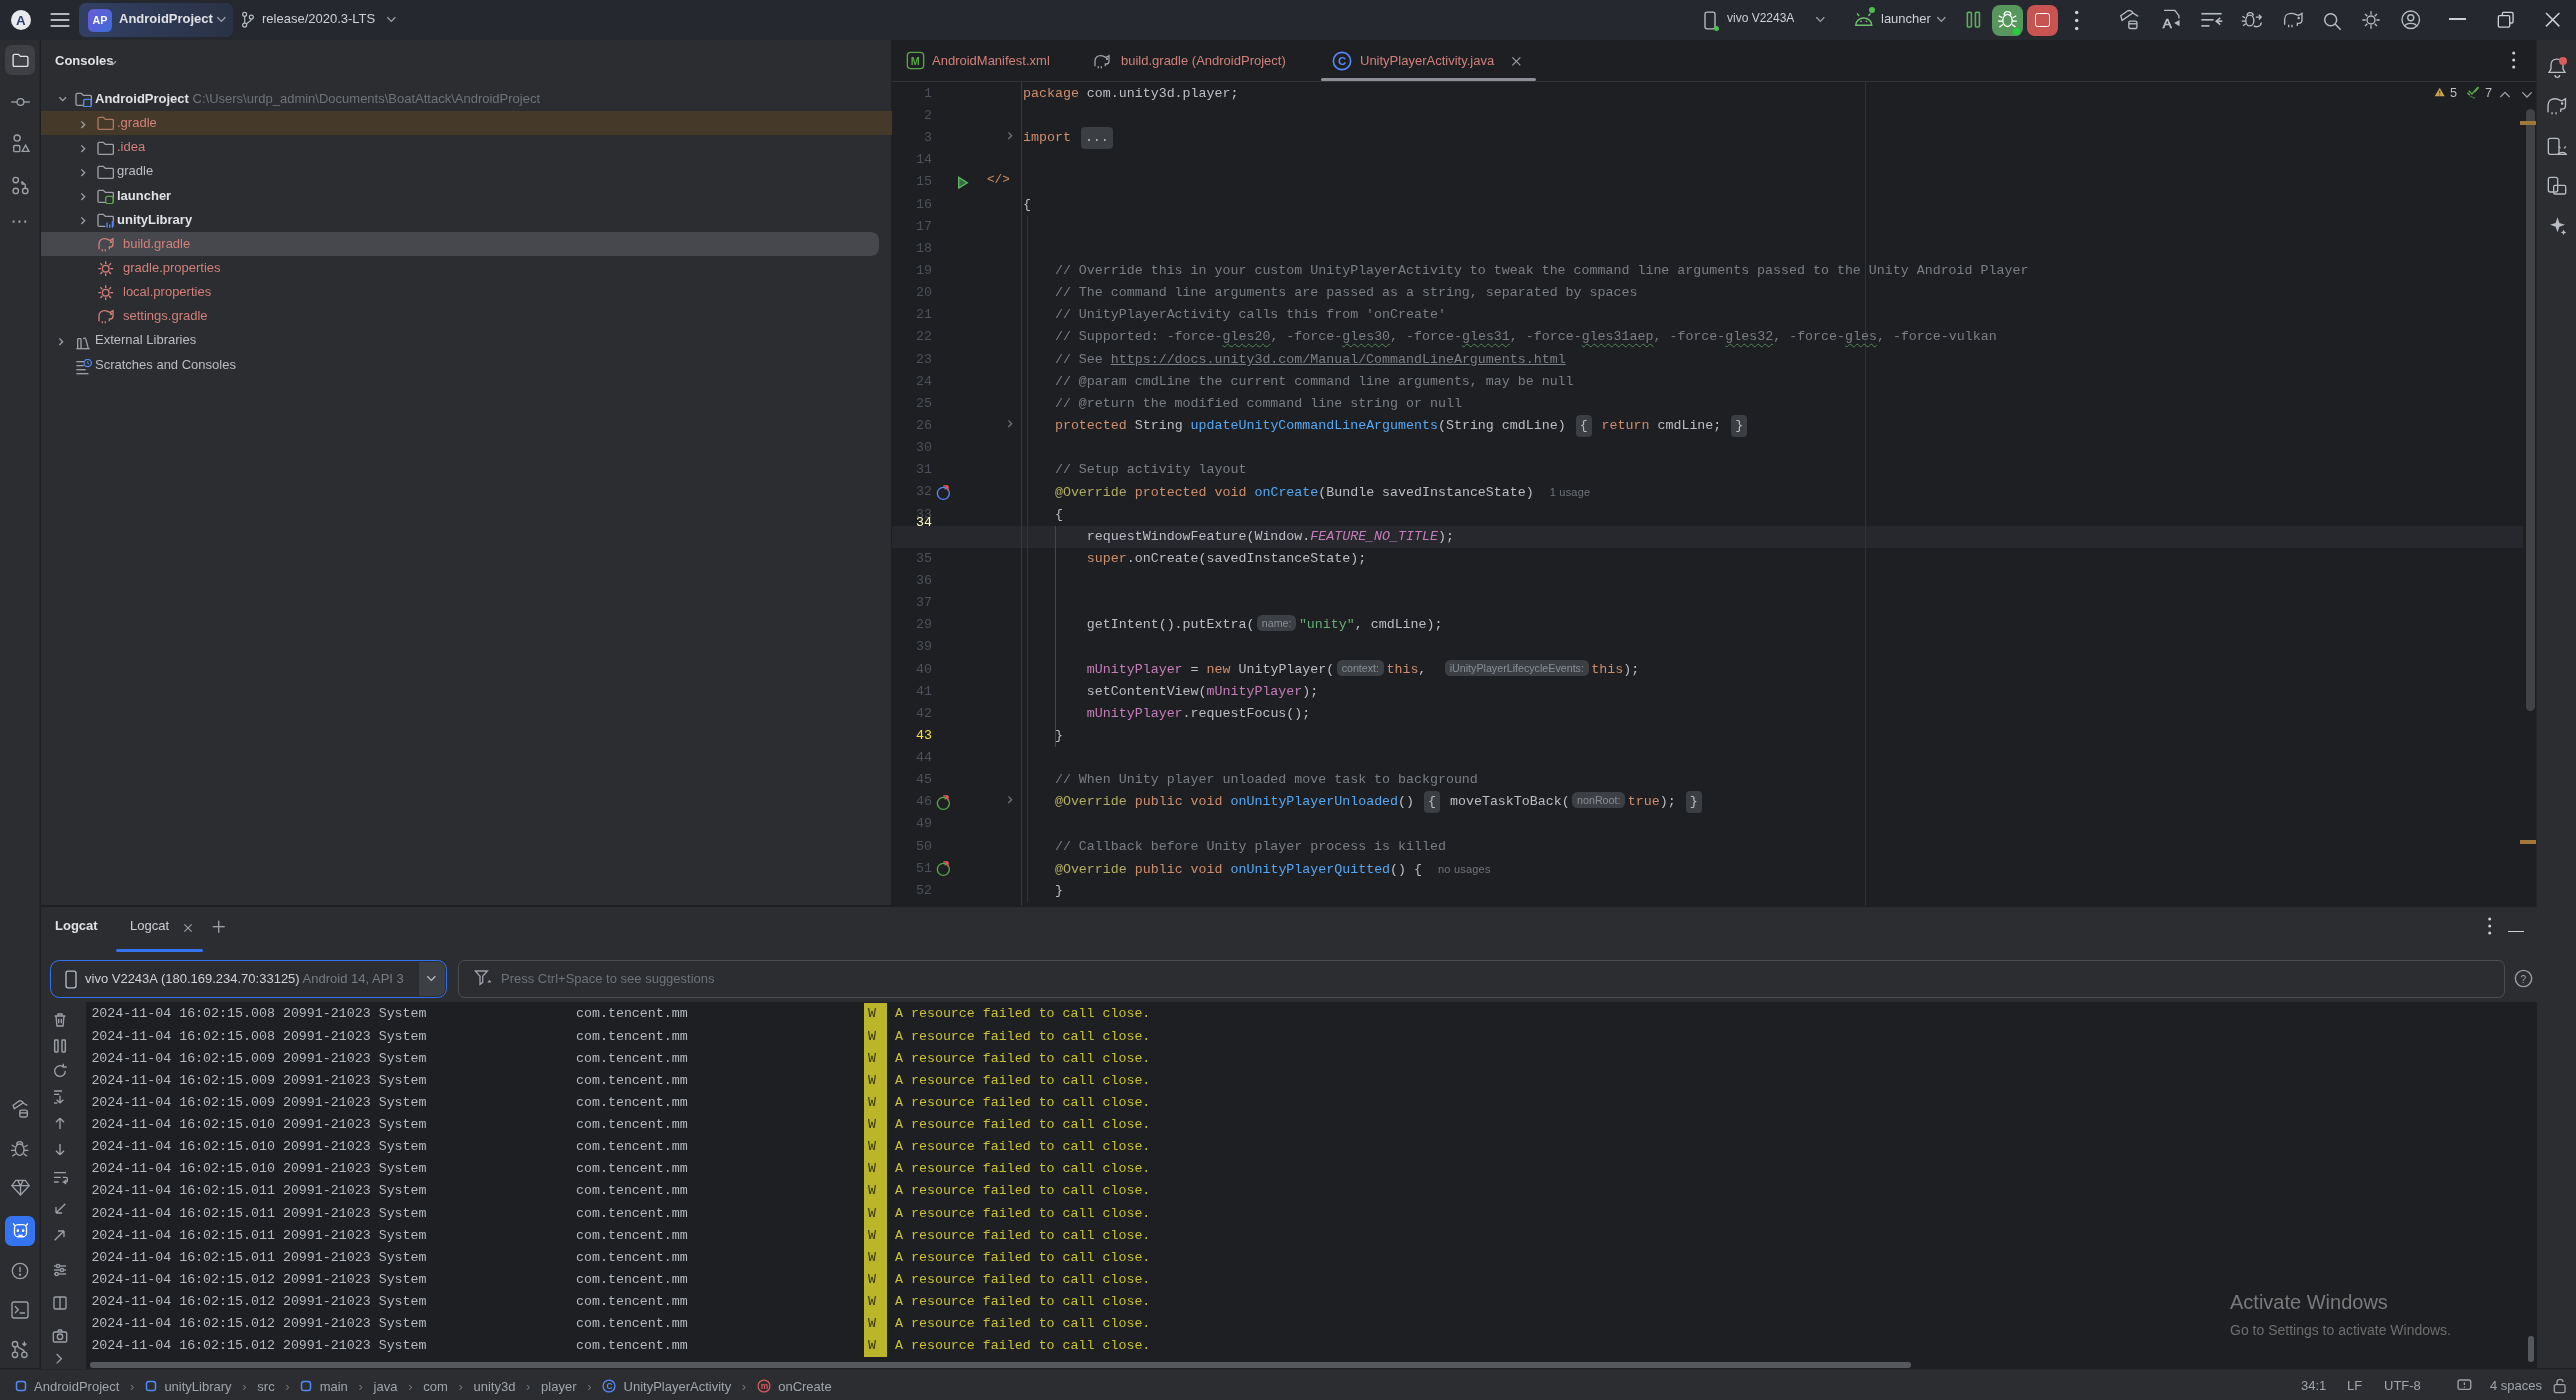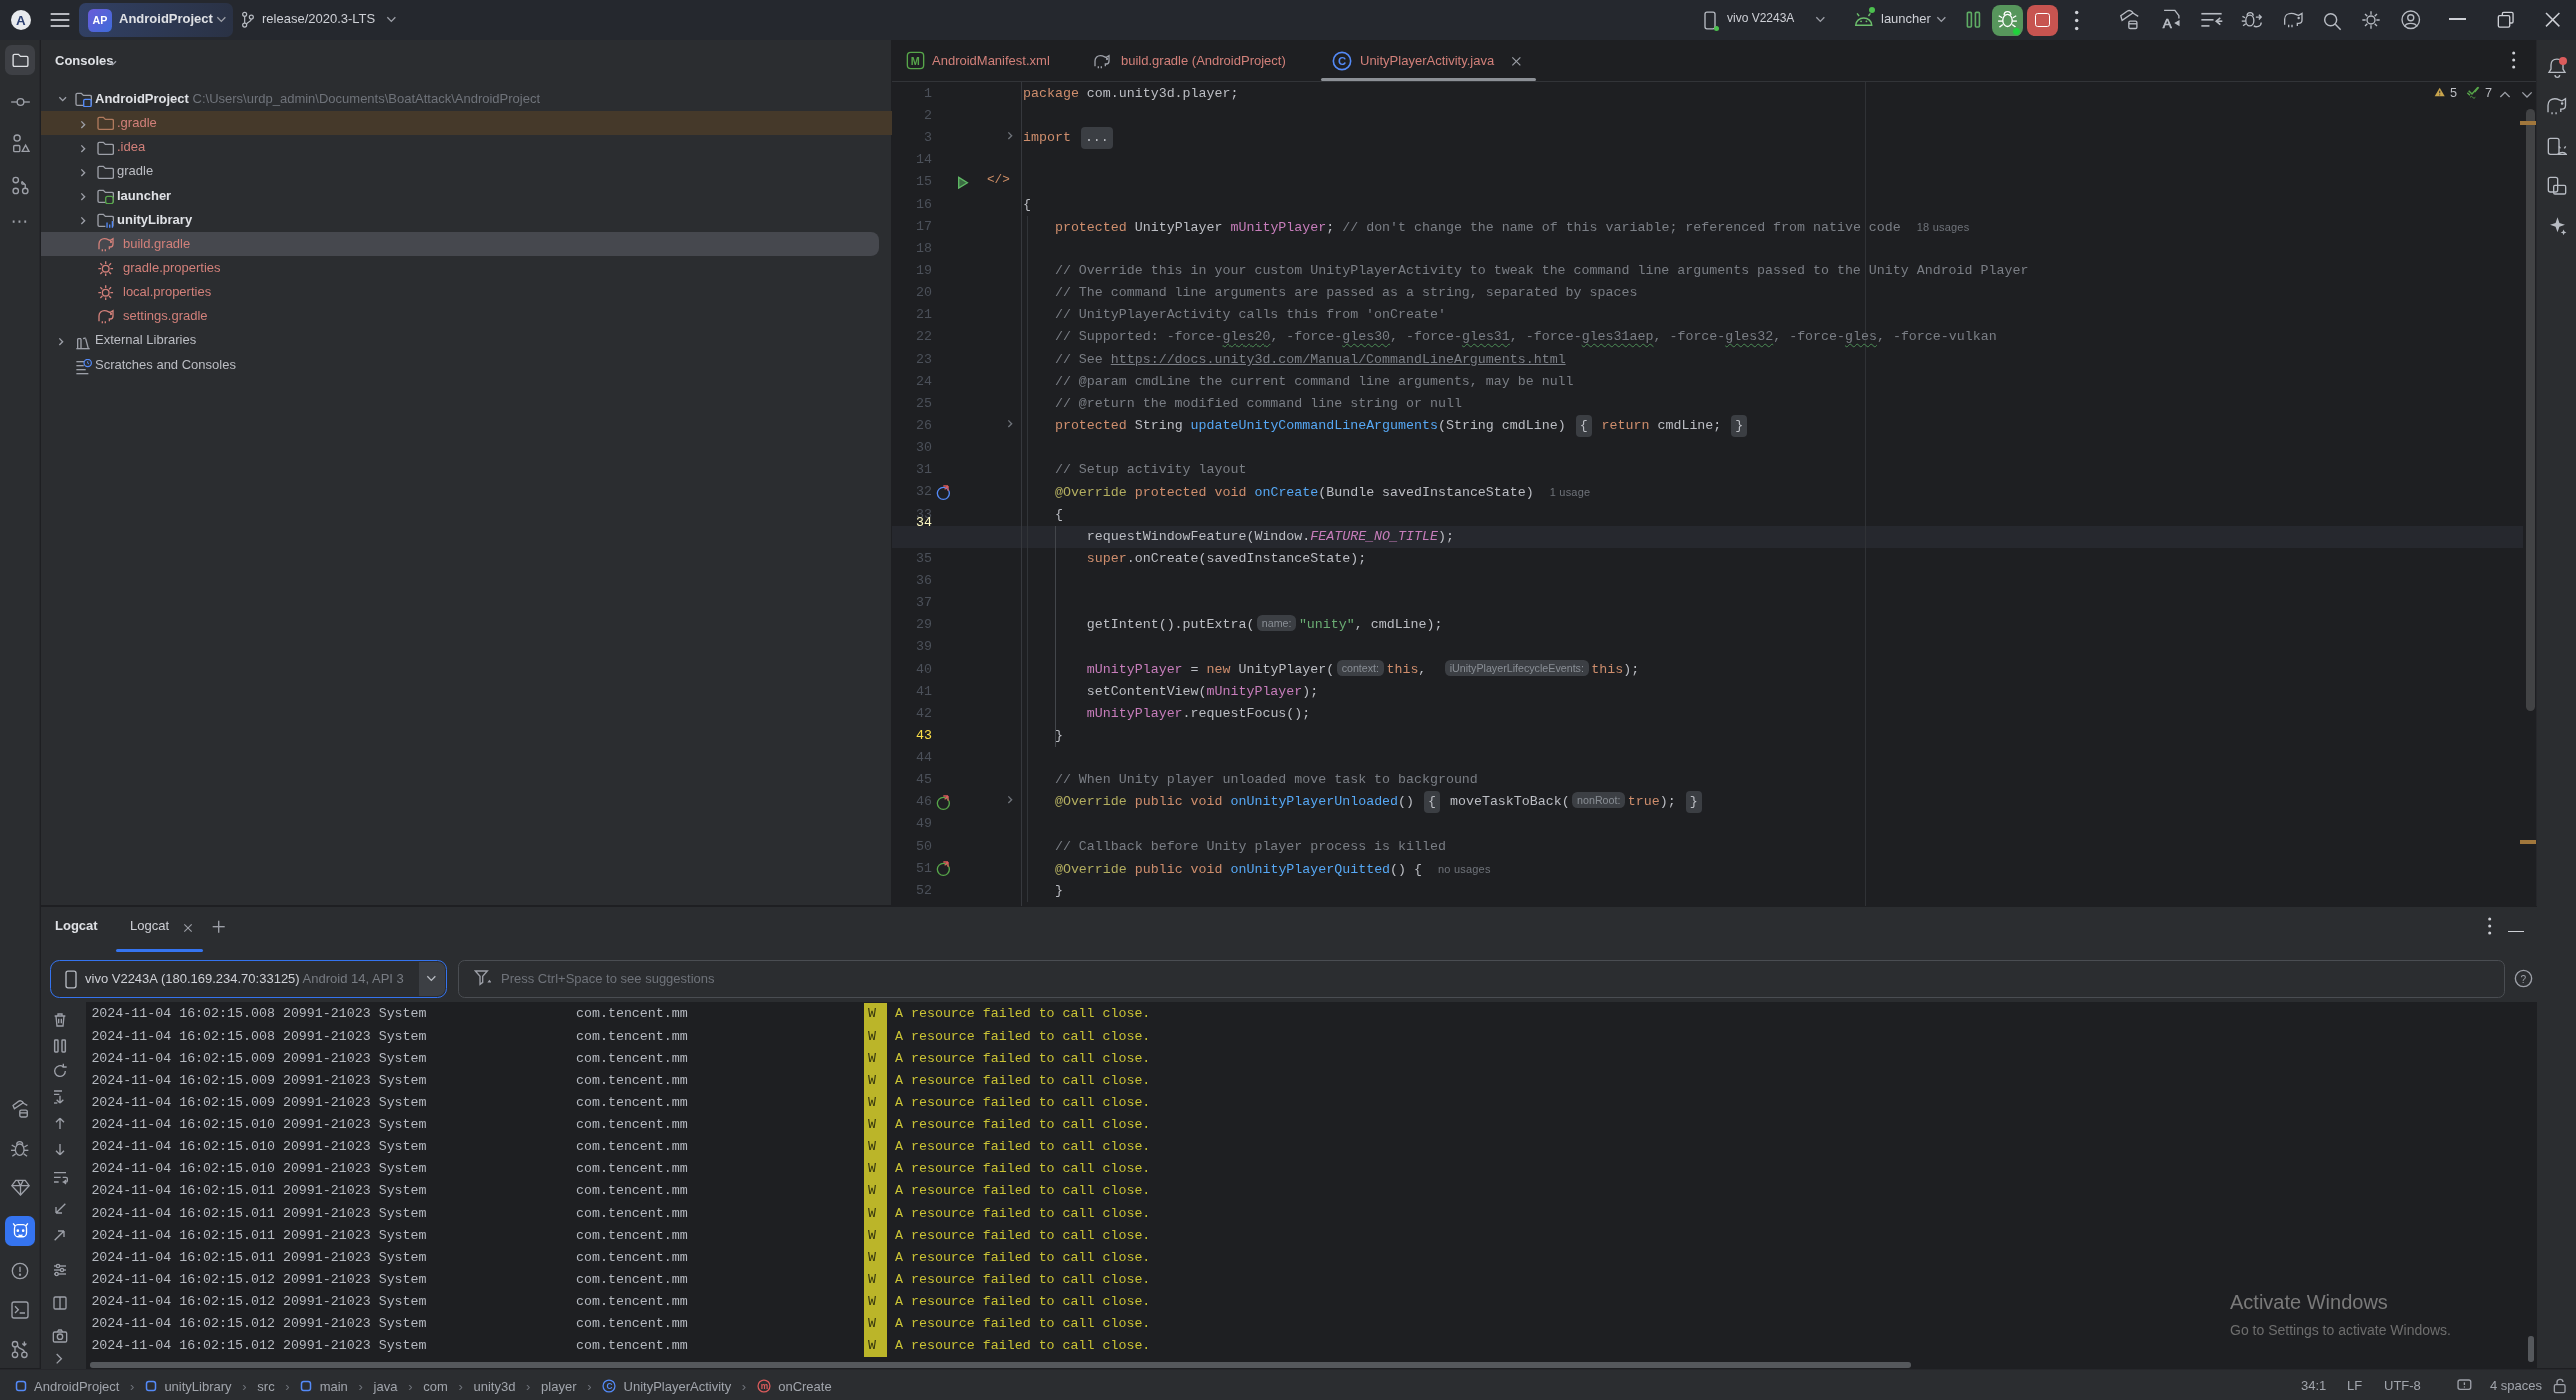--- a/index.html
+++ b/index.html
@@ -450,21 +450,20 @@
   <div class="ln" style="left:0;top:43px;color:#4B5059">1</div>
   <div class="cl" style="left:131px;top:43px"><span class="kw">package</span> com.unity3d.player;</div>
   <div class="ln" style="left:0;top:65px;color:#4B5059">2</div>
   <div class="ln" style="left:0;top:87px;color:#4B5059">3</div>
   <div class="cl" style="left:131px;top:87px"><span class="kw">import</span> <span class="fbox">...</span></div>
   <div class="ln" style="left:0;top:109px;color:#4B5059">14</div>
   <div class="ln" style="left:0;top:131px;color:#4B5059">15</div>
   <div class="ln" style="left:0;top:154px;color:#4B5059">16</div>
   <div class="cl" style="left:131px;top:154px">{</div>
   <div class="ln" style="left:0;top:176px;color:#4B5059">17</div>
-  <div class="cl" style="left:131px;top:176px">    <span class="kw">protected</span> UnityPlayer <span class="fl">mUnityPlayer</span>; <span class="cm">// don't change the name of this variable; referenced from native code</span><span class="us">18 usages</span></div>
   <div class="ln" style="left:0;top:198px;color:#4B5059">18</div>
   <div class="ln" style="left:0;top:220px;color:#4B5059">19</div>
   <div class="cl" style="left:131px;top:220px"><span class="cm">    // Override this in your custom UnityPlayerActivity to tweak the command line arguments passed to the Unity Android Player</span></div>
   <div class="ln" style="left:0;top:242px;color:#4B5059">20</div>
   <div class="cl" style="left:131px;top:242px"><span class="cm">    // The command line arguments are passed as a string, separated by spaces</span></div>
   <div class="ln" style="left:0;top:264px;color:#4B5059">21</div>
   <div class="cl" style="left:131px;top:264px"><span class="cm">    // UnityPlayerActivity calls this from 'onCreate'</span></div>
   <div class="ln" style="left:0;top:286px;color:#4B5059">22</div>
   <div class="cl" style="left:131px;top:286px"><span class="cm">    // Supported: -force-<span class="wavy">gles20</span>, -force-<span class="wavy">gles30</span>, -force-<span class="wavy">gles31</span>, -force-<span class="wavy">gles31aep</span>, -force-<span class="wavy">gles32</span>, -force-<span class="wavy">gles</span>, -force-vulkan</span></div>
   <div class="ln" style="left:0;top:309px;color:#4B5059">23</div>

